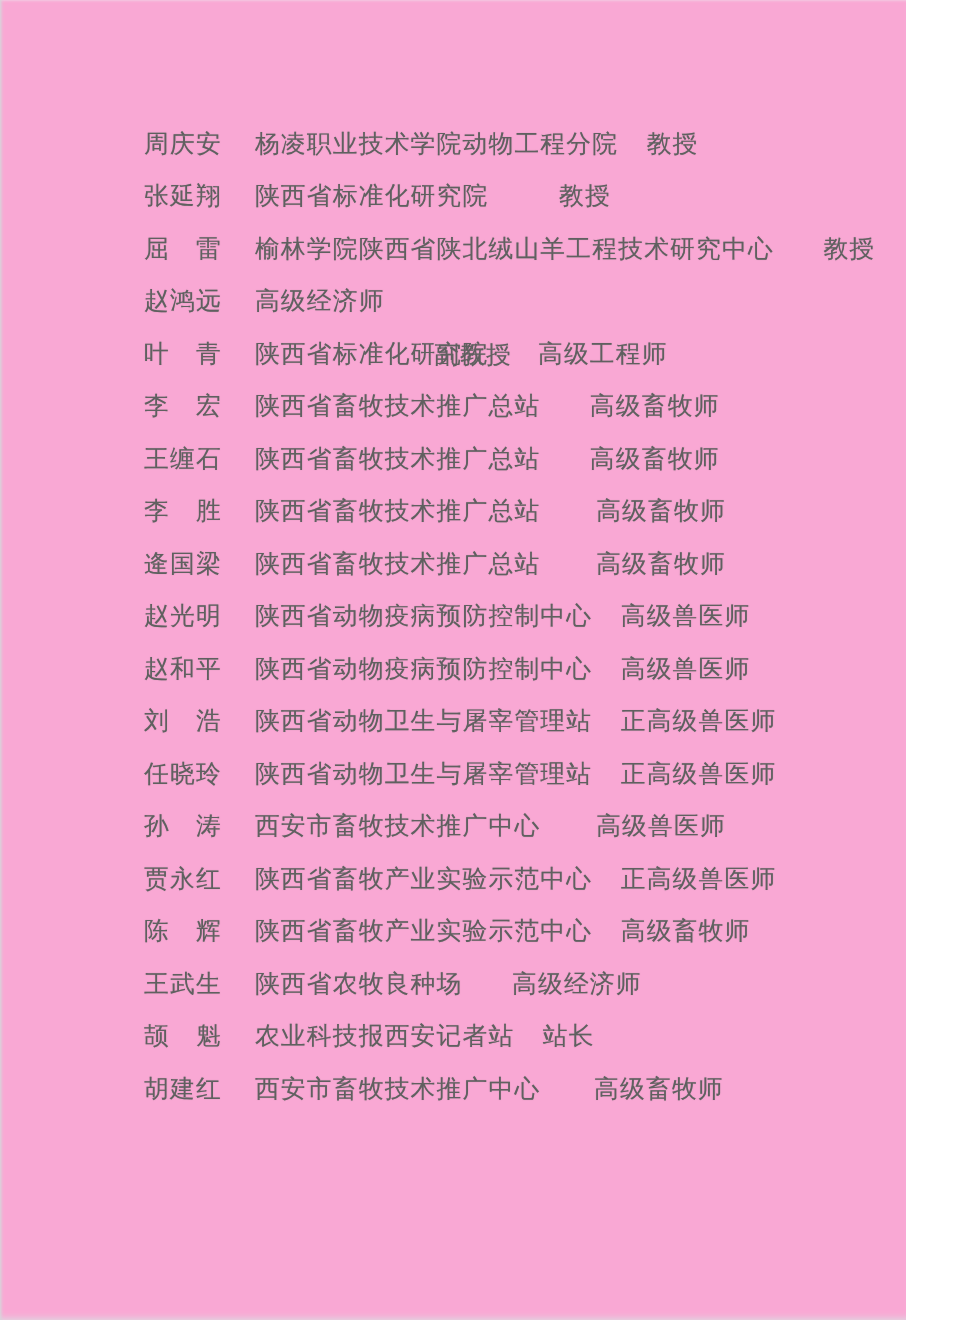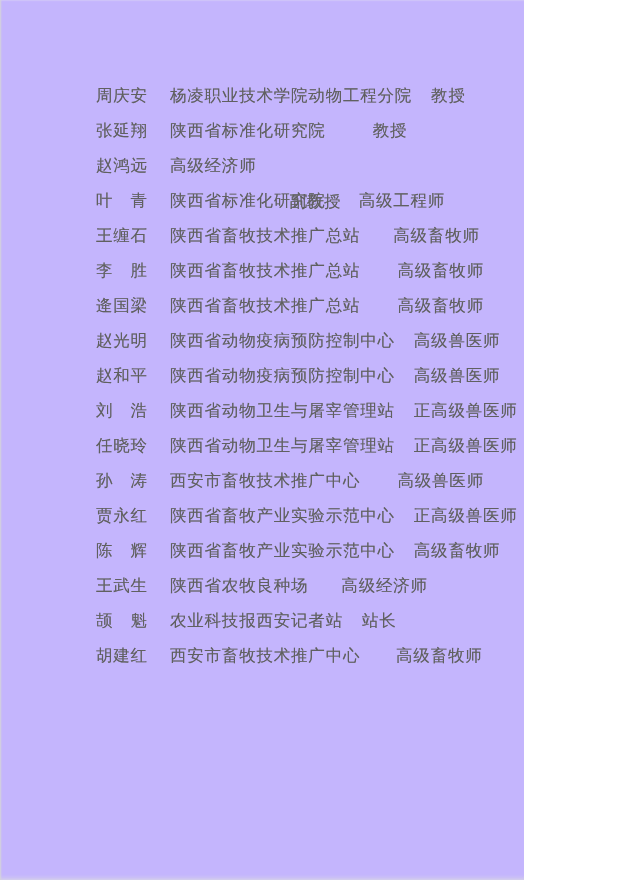--- a/index.html
+++ b/index.html
@@ -2,23 +2,23 @@
 <html><head>
 <meta charset="utf-8">
 <style>
   html, body {
     margin: 0;
     padding: 0;
     background: #ffffff;
   }
   .page {
     position: relative;
-    width: 524px;
+    width: 604px;
     height: 880px;
-    background: #c4b5fd;
+    background: #f9a8d4;
     overflow: hidden;
     box-sizing: border-box;
     
     box-shadow:
       inset 3px 0 2px -2px #d6d6da,
       inset 0 -5px 5px -4px #dcdce2,
       inset 0 2px 2px -2px #ededf0;
     font-family: "Liberation Serif", "DejaVu Serif", serif;
   }
   .roster {
@@ -60,34 +60,44 @@
     <span class="org">杨凌职业技术学院动物工程分院</span>
     <span class="title" style="margin-left: 0.85em;">教授</span>
   </div>
 
   <div class="row">
     <span class="name">张延翔</span>
     <span class="org">陕西省标准化研究院</span>
     <span class="title" style="margin-left: 2.55em;">教授</span>
   </div>
 
+  <div class="row">
+    <span class="name">屈　雷</span>
+    <span class="org">榆林学院陕西省陕北绒山羊工程技术研究中心</span>
+    <span class="title" style="margin-left: 1.7em;">教授</span>
+  </div>
 
   <div class="row">
     <span class="name">赵鸿远</span>
     <span class="org">高级经济师</span>
     <span class="title" style="margin-left: 1.7em; margin-top: 36px;">副教授</span>
   </div>
 
   <div class="row">
     <span class="name">叶　青</span>
     <span class="org">陕西省标准化研究院</span>
     <span class="title" style="margin-left: 1.7em; font-family: Liberation Serif, serif;">高级工程师</span>
   </div>
 
 
+  <div class="row">
+    <span class="name">李　宏</span>
+    <span class="org">陕西省畜牧技术推广总站</span>
+    <span class="title" style="margin-left: 1.7em;">高级畜牧师</span>
+  </div>
 
   <div class="row">
     <span class="name">王缠石</span>
     <span class="org">陕西省畜牧技术推广总站</span>
     <span class="title" style="margin-left: 1.7em;">高级畜牧师</span>
   </div>
 
 
   <div class="row">
     <span class="name">李　胜</span>

